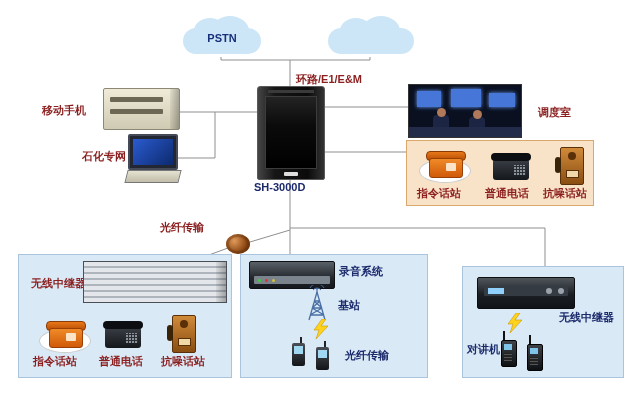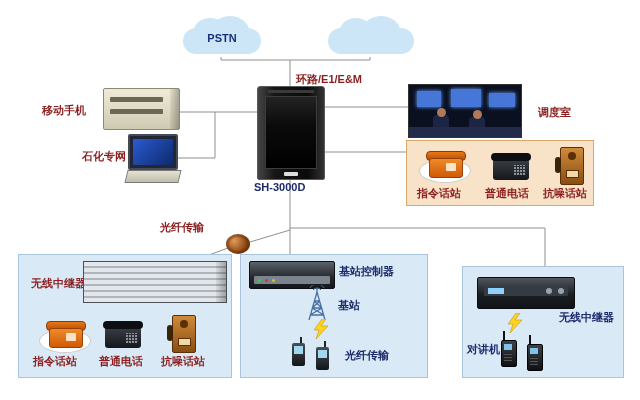--- a/index.html
+++ b/index.html
@@ -220,21 +220,21 @@
     <span class="lbl red ctr" style="left:142px;top:100px;width:56px">抗噪话站</span>
   </div>
 
   <div class="panel-blue" style="left:240px;top:254px;width:186px;height:122px">
     <div class="dev-ctl" style="left:8px;top:6px;width:84px;height:26px">
       <div class="ctl-face"></div>
       <div class="ctl-dot" style="left:8px;bottom:6px;background:#3ad23a"></div>
       <div class="ctl-dot" style="left:15px;bottom:6px;background:#d23a3a"></div>
       <div class="ctl-dot" style="left:22px;bottom:6px;background:#d2c23a"></div>
     </div>
-    <span class="lbl navy" style="left:98px;top:10px">基站控制器</span>
+    <span class="lbl navy" style="left:98px;top:10px">录音系统</span>
     <svg style="position:absolute;left:62px;top:30px" width="28" height="36" viewBox="0 0 28 36">
       <g stroke="#4a6fa5" stroke-width="1.3" fill="none">
         <path d="M14,7 L6,35 M14,7 L22,35 M11,16 L17,16 M9,23 L19,23 M7,30 L21,30 M11,16 L19,23 M17,16 L9,23 M9,23 L21,30 M19,23 L7,30 M14,7 L14,3"></path>
         <path d="M10,5 a5,5 0 0 1 8,0 M7,3 a8,8 0 0 1 14,0" stroke-width="1"></path>
       </g>
     </svg>
     <span class="lbl navy" style="left:97px;top:44px">基站</span>
     <svg style="position:absolute;left:72px;top:64px" width="16" height="20" viewBox="0 0 16 20">
       <polygon points="9,0 1,11 6,11 3,20 15,7 8,7 13,0" fill="#ffd21e" stroke="#c99700" stroke-width="0.6"></polygon>
     </svg>

